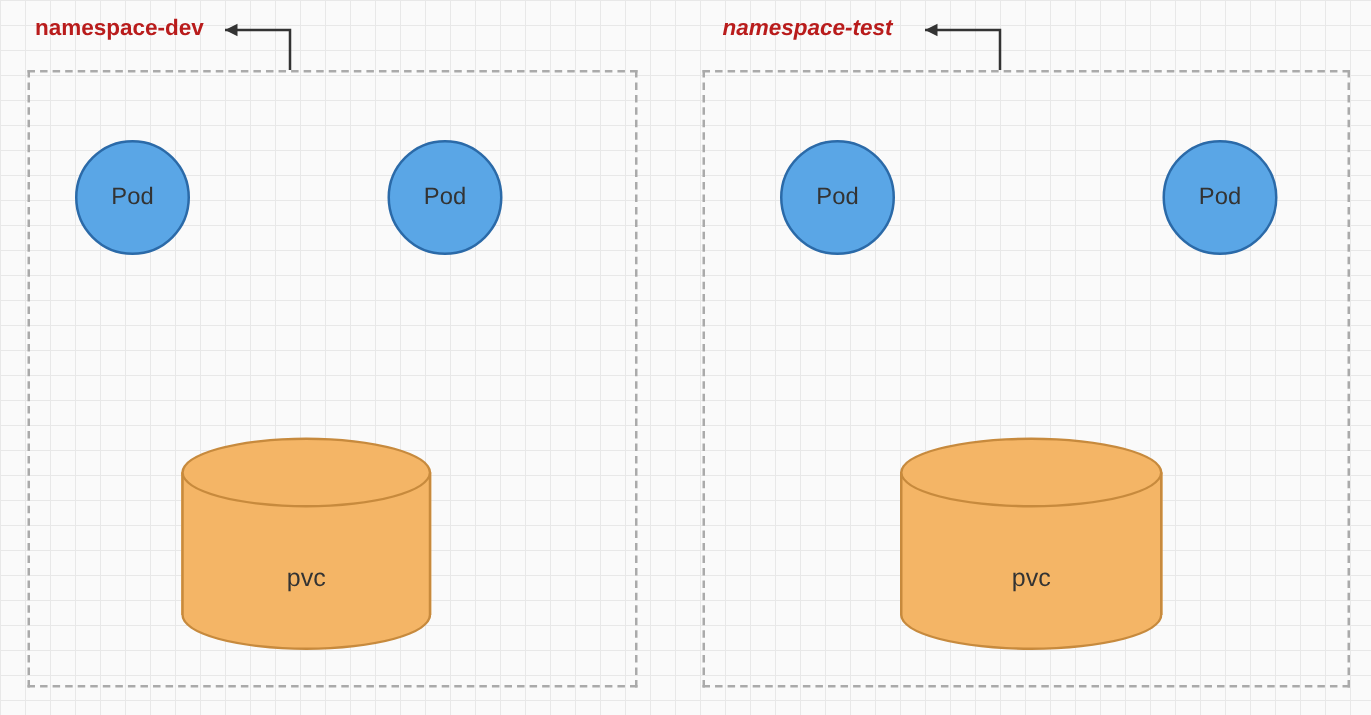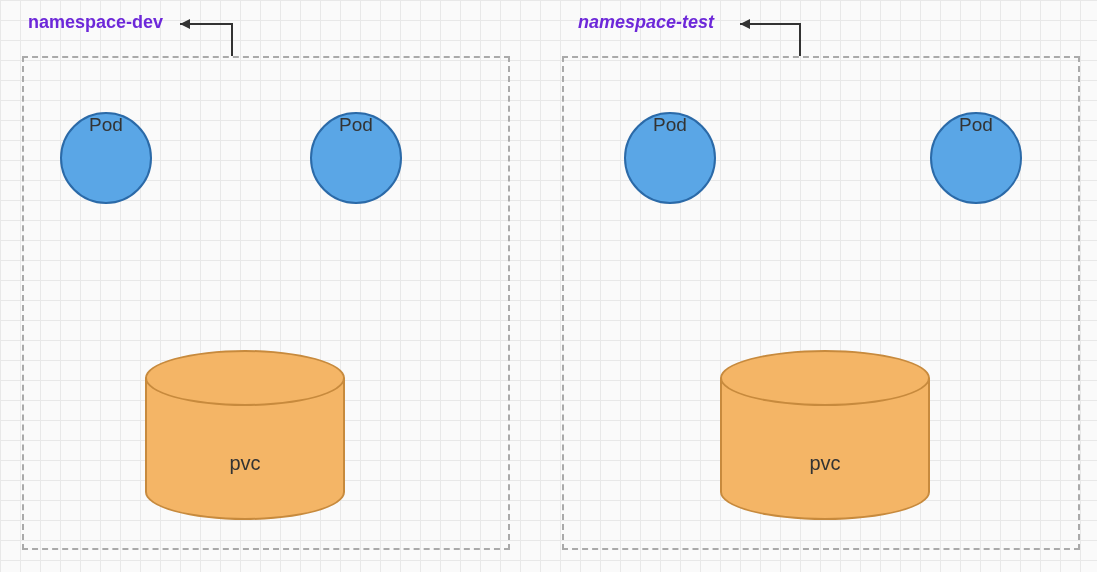--- a/index.html
+++ b/index.html
@@ -17,34 +17,34 @@
     }
     .namespace-box {
       position: absolute;
       border: 2px dashed #aaa;
       background: transparent;
     }
     .ns-label {
       position: absolute;
       font-weight: bold;
       font-size: 18px;
-      color: #6d28d9;
+      color: #b91c1c;
     }
     .arrow-pointer {
       position: absolute;
     }
     .pod-circle {
       position: absolute;
       width: 92px;
       height: 92px;
       background: #5aa6e6;
       border: 2px solid #2b6aa8;
       border-radius: 50%;
       display: flex;
-      align-items: flex-start;
+      align-items: center;
       justify-content: center;
       font-size: 19px;
       color: #333;
     }
     .pvc-cylinder {
       position: absolute;
       width: 200px;
       height: 170px;
     }
     .cylinder-body {

